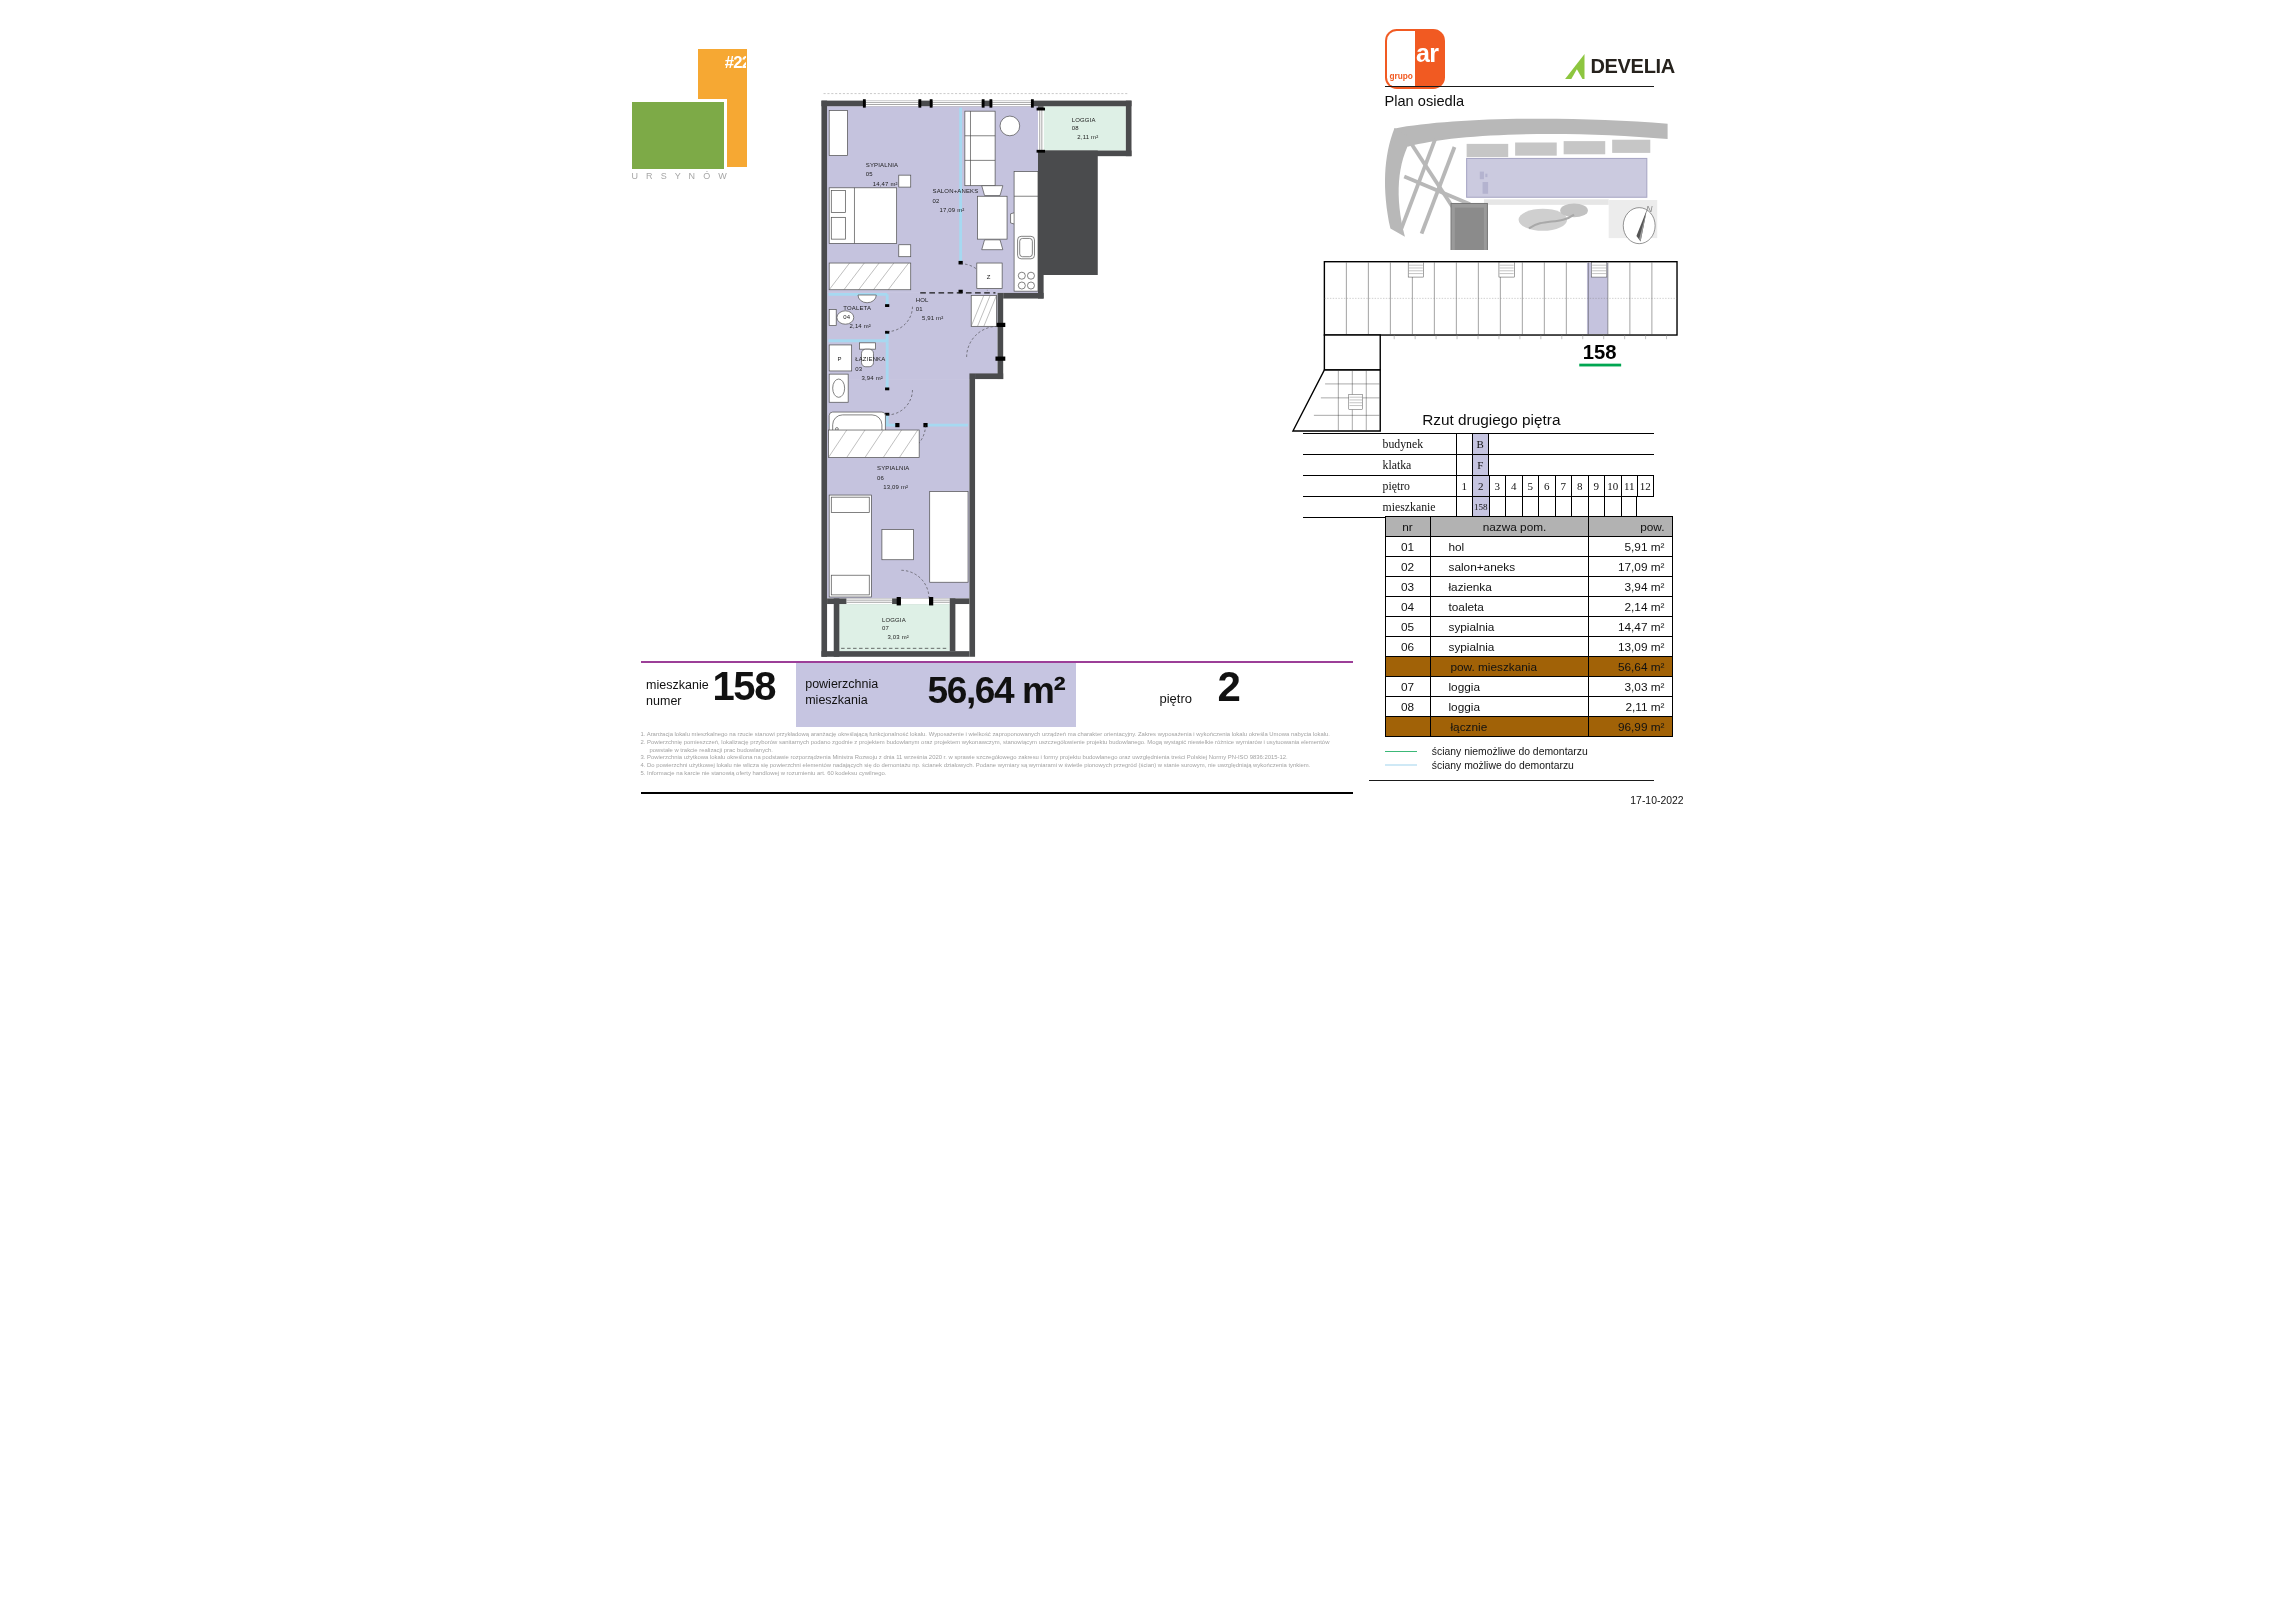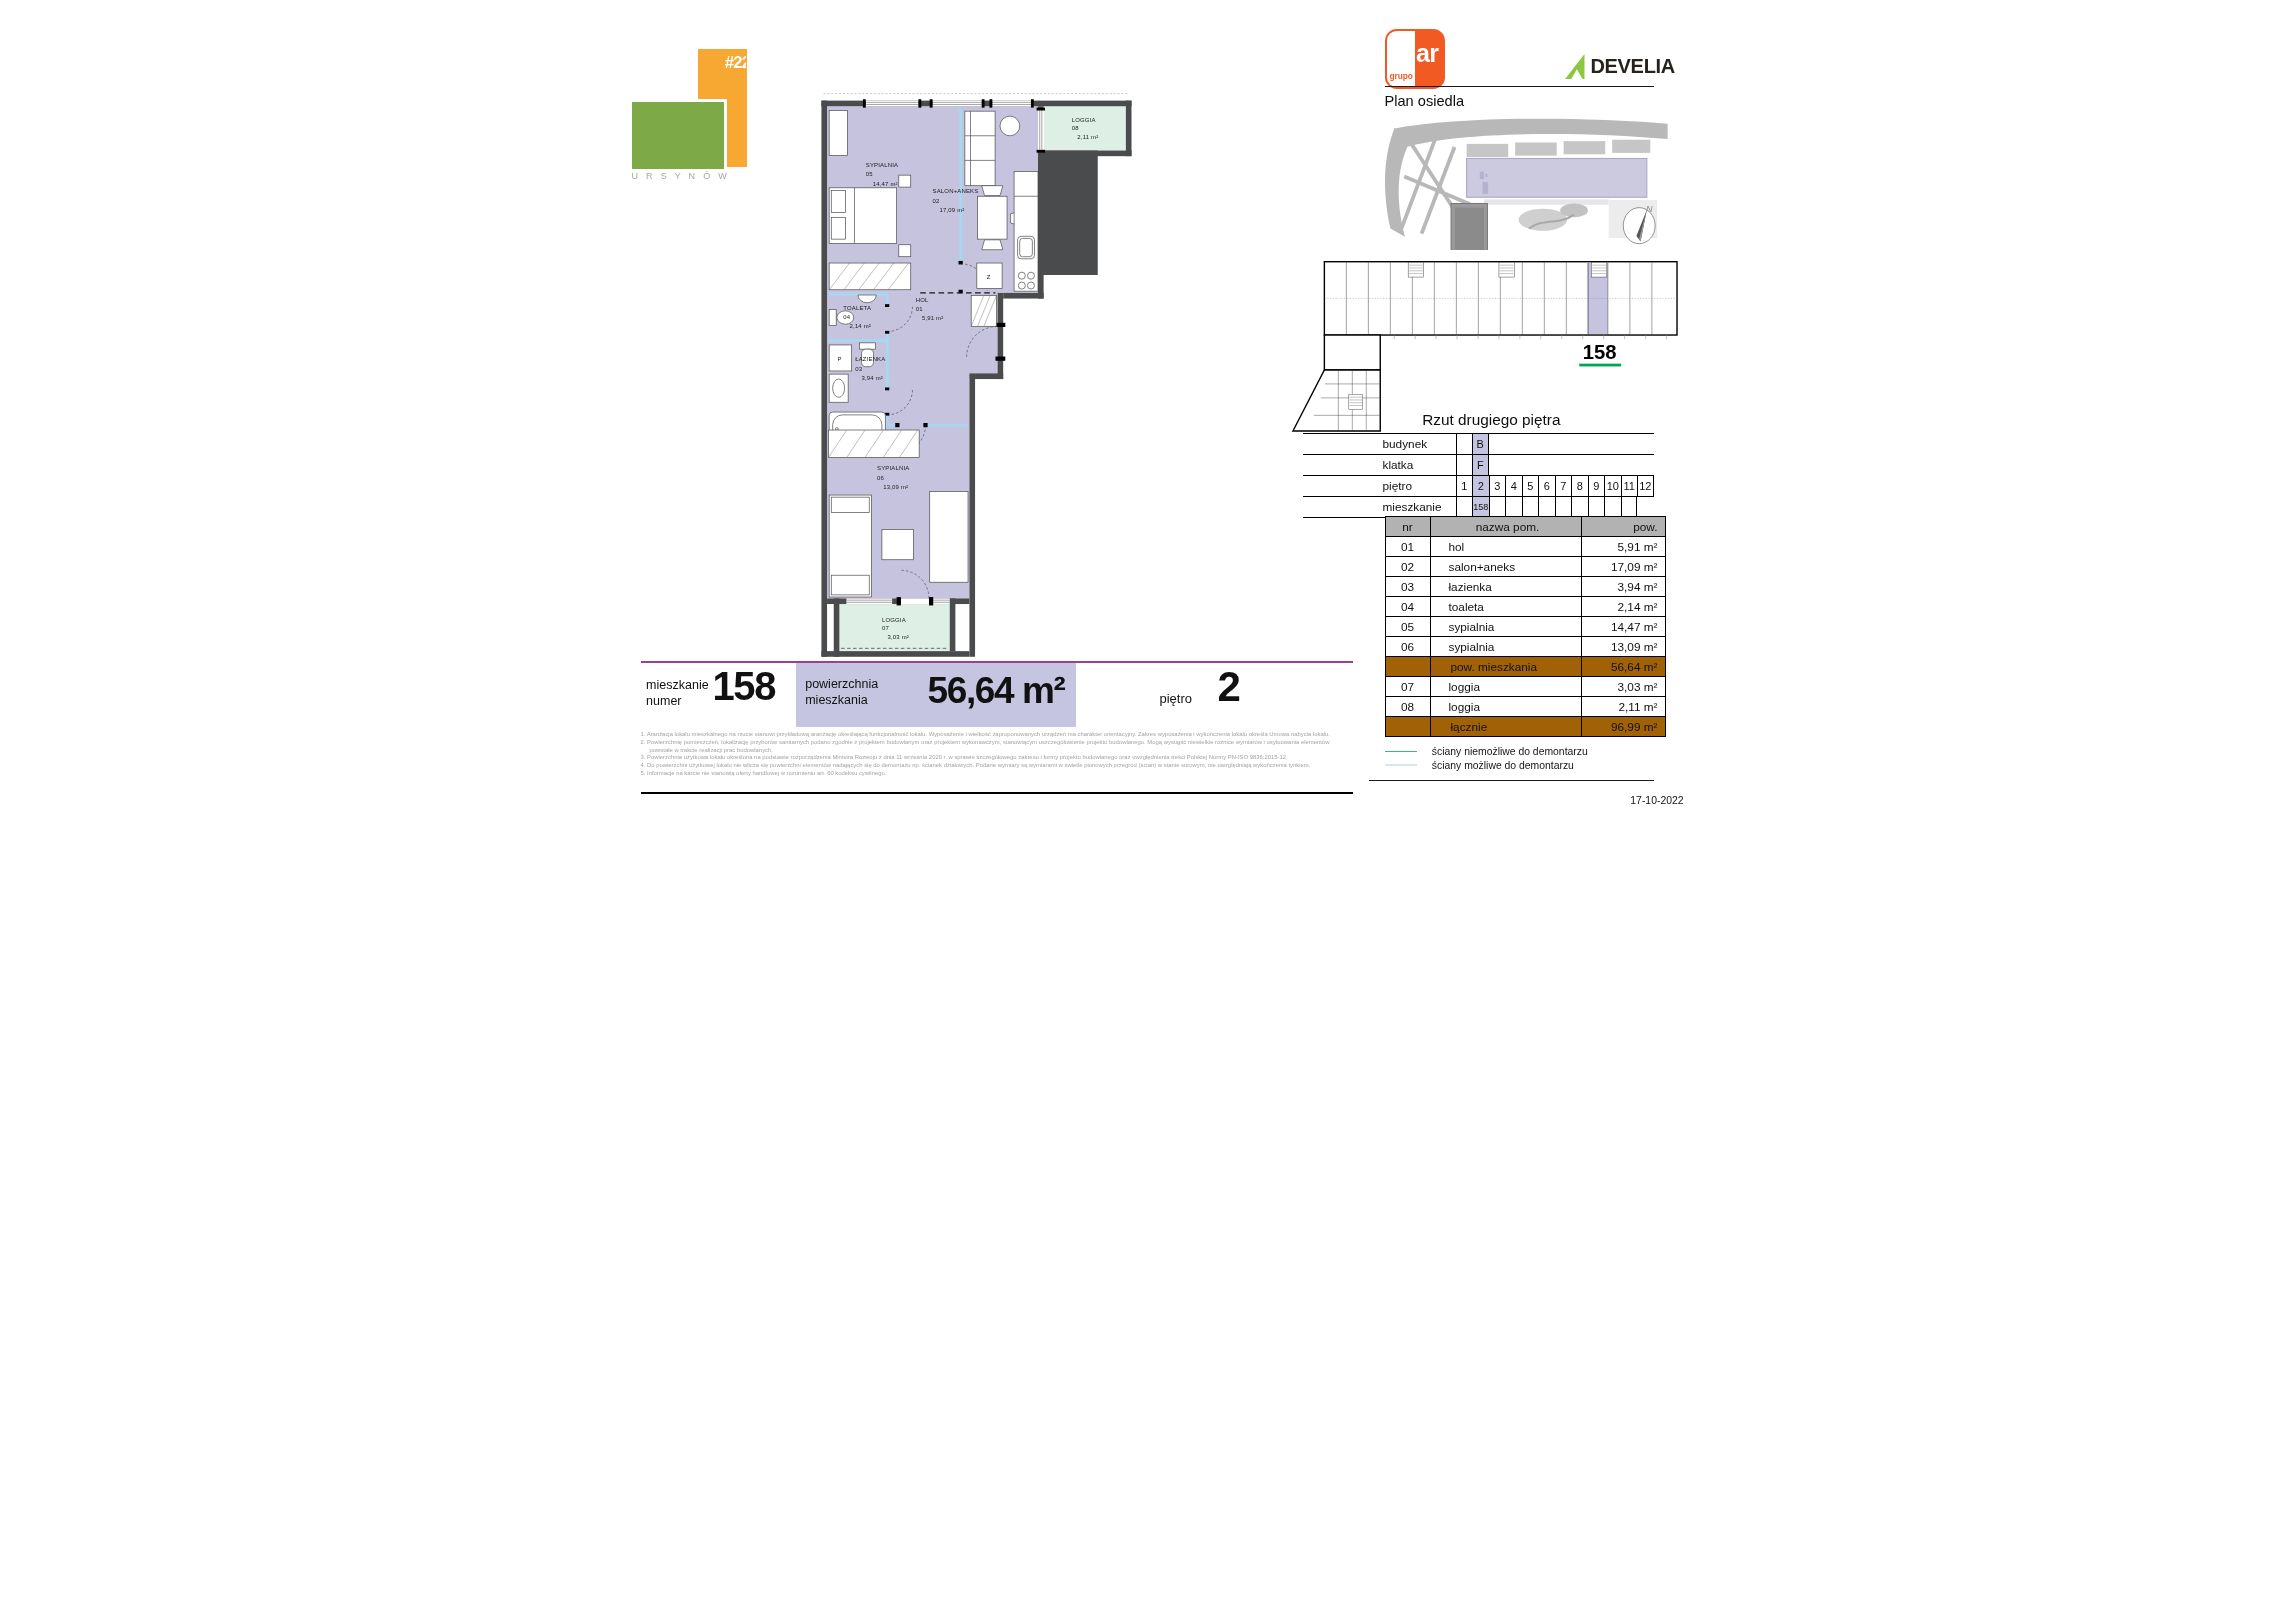--- a/index.html
+++ b/index.html
@@ -26,36 +26,36 @@
   .grupolar .lar{position:absolute;right:6.2px;top:9.7px;color:#fff;font-size:25px;font-weight:700;letter-spacing:-0.7px;}
   .develia{left:991px;top:54px;display:flex;align-items:center;gap:4.9px;}
   .develia .word{font-size:20px;font-weight:800;color:#26221d;letter-spacing:-0.3px;}
   .rline{height:0;border-top:1.4px solid #1a1a1a;}
   .h-osiedle{left:811px;top:93px;font-size:14.6px;color:#0d0d0d;}
   .map-wrap{left:806px;top:114px;width:298px;height:136px;}
   .bldg-wrap{left:698px;top:258px;width:412px;height:175px;}
 
   
   .itable{left:729px;top:433px;width:351px;font-size:11.8px;}
-  .irow{display:grid;grid-template-columns:153px repeat(12,16.5px);height:20px;border-top:1.4px solid #000;align-items:center;}
+  .irow{display:grid;grid-template-columns:153px repeat(12,16.5px);height:20px;border-top:1.4px solid #000;align-items:center;font-family:Liberation Serif, serif;}
   .irow:last-child{border-bottom:1.4px solid #000;}
   .ilabel{padding-left:80px;white-space:nowrap;}
   .ic{border-left:1px solid #000;height:100%;display:flex;align-items:center;justify-content:center;font-size:11px;}
   .ic.last{border-right:1px solid #000;}
   .imerge{grid-column:span 10;height:100%;}
   .hl{background:#c6c5e1;}
 
   
   .rtable{left:811px;top:516px;width:266px;border-collapse:collapse;table-layout:fixed;}
   .rtable th,.rtable td{border:1px solid #000;font-weight:400;font-size:11.8px;height:19px;padding:0;}
   .rtable thead th{background:#b2b2b2;border:1.4px solid #000;font-size:11.8px;}
   .rtable .c-nr{width:44px;text-align:center;margin-top:28px;}
   .rtable .c-name{width:146px;text-align:left;padding-left:18px;}
   .rtable .c-pow{width:76px;text-align:right;padding-right:7px;}
-  .rtable thead .c-name{text-align:center;padding-left:4px;}
+  .rtable thead .c-name{text-align:center;padding-left:11px;}
   .rtable tr.hlrow td{background:#a16207;padding-left:20px;}
 
   
   .legend-row{display:flex;align-items:center;gap:15.3px;height:14px;}
   .lg-sw{width:32px;height:0;}
   .lg-green{border-top:1.7px solid #3cb878;}
   .lg-blue{border-top:2.1px solid #cfe9f6;}
   .lg-txt{font-size:10.4px;color:#151515;}
   .date{font-size:10.4px;color:#111;text-align:right;}
 

